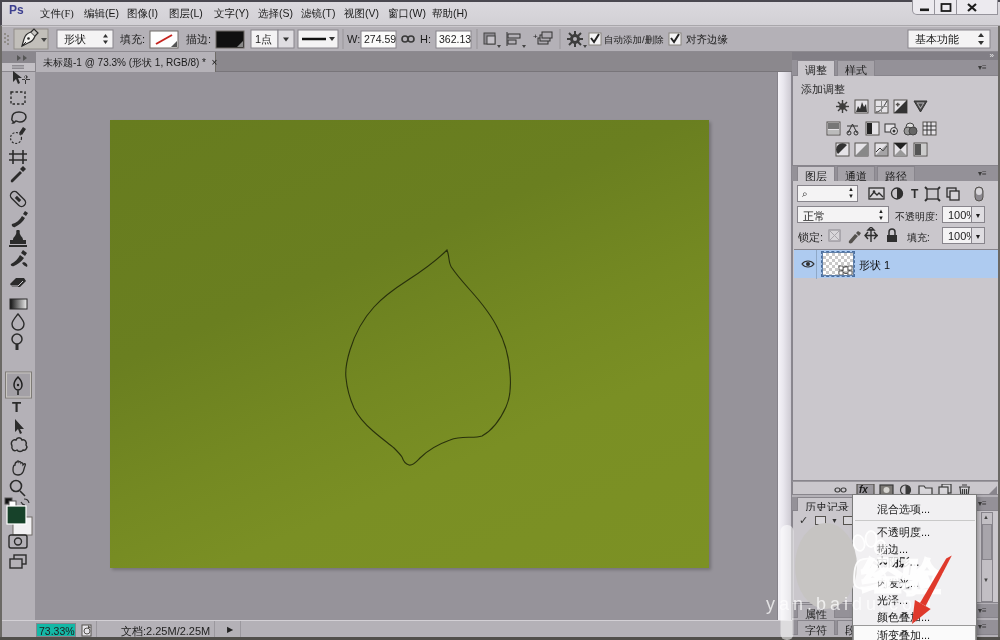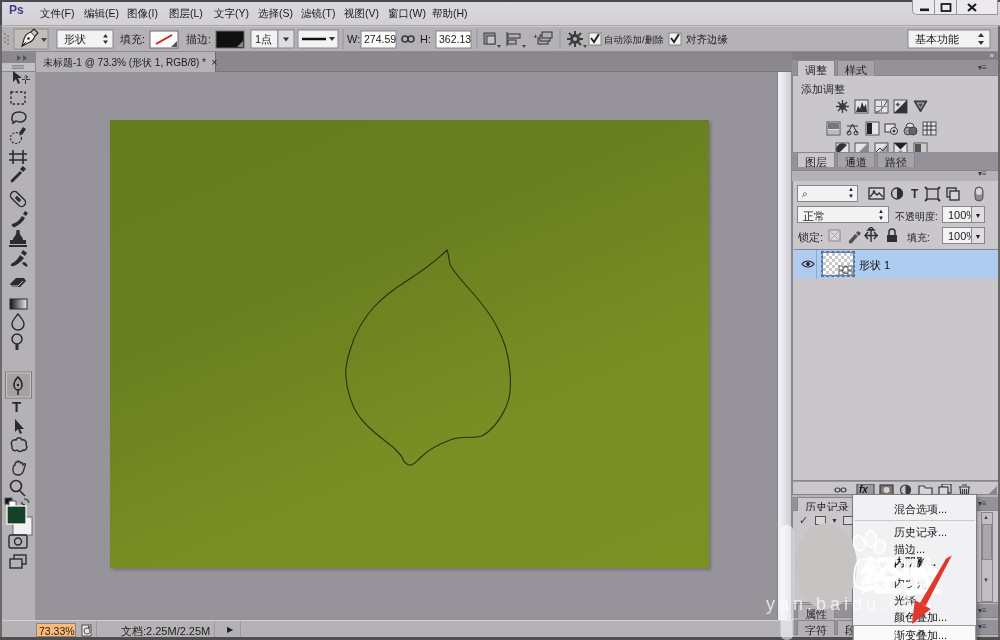--- a/index.html
+++ b/index.html
@@ -20,31 +20,31 @@
 #vscroll { left:741px; top:0px; width:15px; height:548px; background:linear-gradient(90deg,#f5f3f8 0%,#e9e7ee 40%,#cdcad2 100%); border-left:1px solid #85828a; border-right:1px solid #8a878f; }
 #dock { left:792px; top:52px; width:208px; height:588px; background:#b4b1b7; }
 .drow { left:0; width:208px; }
 .ptab { height:17px; font-size:11px; color:#222; padding:2px 7px 0 7px; background:#a5a2a8; border:1px solid #88858c; border-bottom:none; float:left; margin-right:2px; }
 .ptab.active { background:#cac7cc; }
 .pbody { left:0; width:208px; background:#cac7cc; border:1px solid #88858c; border-top:none; }
 .pmenu { width:16px; height:9px; color:#3a3a3a; font-size:8px; line-height:9px; }
 #statusbar { left:0; top:620px; width:792px; height:17px; background:#b4b1b7; border-top:1px solid #d3d0d5; font-size:11px; color:#222; }
 #bottomedge { left:0; top:637px; width:1000px; height:3px; background:#514f4b; }
 #fxmenu { left:852px; top:494px; width:125px; height:146px; background:#f1f0f2; border:1px solid #7a7a7a; box-shadow:2px 2px 4px rgba(0,0,0,0.25); }
-.mi { left:24px; font-size:11px; color:#1a1a1a; white-space:nowrap;margin-left:17px; }
+.mi { left:24px; font-size:11px; color:#1a1a1a; white-space:nowrap; }
 .lrow { left:1px; width:206px; height:29px; }
 .leye { left:7px; top:8px; }
 .lthumb { left:28px; top:2px; width:32px; height:24px; border:1px solid #777; }
 .ltext { left:65px; top:8px; font-size:11px; color:#111; }
 </style>
 </head>
 <body>
 <div class="abs" id="titlebar"></div>
 <div class="abs" id="pslogo">Ps</div>
-<div class="abs menuitem" style="left:40px;">文件(F)</div>
+<div class="abs menuitem" style="left:40px;font-family:Liberation Serif, serif;">文件(F)</div>
 <div class="abs menuitem" style="left:84px;">编辑(E)</div>
 <div class="abs menuitem" style="left:127px;">图像(I)</div>
 <div class="abs menuitem" style="left:169px;">图层(L)</div>
 <div class="abs menuitem" style="left:214px;">文字(Y)</div>
 <div class="abs menuitem" style="left:258px;">选择(S)</div>
 <div class="abs menuitem" style="left:301px;">滤镜(T)</div>
 <div class="abs menuitem" style="left:344px;">视图(V)</div>
 <div class="abs menuitem" style="left:388px;">窗口(W)</div>
 <div class="abs menuitem" style="left:432px;">帮助(H)</div>
 <div class="abs" style="left:912px;top:0;width:86px;height:15px;background:#eceaef;border:1px solid #96949c;border-top:none;border-radius:0 0 0 5px;"></div>
@@ -351,21 +351,21 @@
             <path d="M 0,13 L 13,13 L 6.5,6.5 Z" fill="#999" stroke="none"></path>
           </g>
         <g transform="translate(121,45)">
             <rect width="13" height="13"></rect>
             <rect x="1" y="1" width="6" height="11" fill="#555" stroke="none"></rect>
             <rect x="7" y="1" width="5" height="11" fill="#ccc" stroke="none"></rect>
           </g>
       </g>
     </svg>
   </div>
-  <div class="abs drow" style="top:100px;height:19px;background:#949198;border-bottom:1px solid #88858c;">
+  <div class="abs drow" style="top:114px;height:19px;background:#949198;border-bottom:1px solid #88858c;">
     <div class="ptab active" style="height:15px;margin-left:5px;">图层</div>
     <div class="ptab" style="height:15px;">通道</div>
     <div class="ptab" style="height:15px;">路径</div>
   </div>
   <div class="abs pmenu" style="left:186px;top:117px;">▾≡</div>
   <div class="abs pbody" style="top:129px;height:300px;">
     <div class="abs combo" style="left:4px;top:4px;width:61px;height:17px;">
       <span style="position:absolute;left:4px;top:2px;font-size:10px;">⌕</span>
       <span style="position:absolute;left:16px;top:18px;text-decoration:underline;">类型</span>
       <span style="position:absolute;right:3px;top:0px;font-size:6px;line-height:7px;">▲</span>
@@ -480,40 +480,40 @@
   </div>
   <div class="abs pmenu" style="left:186px;top:554px;">▾≡</div>
   <div class="abs drow" style="top:568px;height:15px;background:#949198;border-bottom:1px solid #88858c;">
     <div class="ptab" style="height:15px;margin-left:5px;background:#b2afb5;">字符</div>
     <div class="ptab" style="height:15px;background:#b2afb5;">段落</div>
   </div>
   <div class="abs pmenu" style="left:186px;top:570px;">▾≡</div>
 </div>
 
 <div class="abs" id="statusbar">
-  <div class="abs" style="left:36px;top:2px;width:40px;height:14px;background:#fdba74;border:1px solid #88858c;font-size:10.5px;padding:1px 0 0 2px;">73.33%</div>
+  <div class="abs" style="left:36px;top:2px;width:40px;height:14px;background:#14b8a6;border:1px solid #88858c;font-size:10.5px;padding:1px 0 0 2px;">73.33%</div>
   <svg class="abs" style="left:80px;top:2px;" width="14" height="14" viewBox="0 0 14 14">
       <rect x="2" y="2" width="9" height="11" fill="#e5e3e7" stroke="#55524e"></rect>
       <path d="M 8,2 l 3,3 -3,0 Z" fill="#55524e"></path>
       <circle cx="7" cy="8" r="3" fill="none" stroke="#55524e"></circle>
     </svg>
   <div class="abs" style="left:121px;top:3px;">文档:2.25M/2.25M</div>
   <div class="abs" style="left:227px;top:4px;font-size:8px;">▶</div>
   <div class="abs" style="left:96px;top:0;width:1px;height:17px;background:#9b989e;"></div>
   <div class="abs" style="left:214px;top:0;width:1px;height:17px;background:#9b989e;"></div>
   <div class="abs" style="left:240px;top:0;width:1px;height:17px;background:#9b989e;"></div>
 </div>
 <div class="abs" id="bottomedge"></div>
 <div class="abs" style="left:0;top:26px;width:2px;height:611px;background:#6b6965;"></div>
 <div class="abs" style="left:998px;top:26px;width:2px;height:611px;background:#6b6965;"></div>
 
 <div class="abs" id="fxmenu">
   <div class="abs mi" style="top:7px;">混合选项...</div>
   <div class="abs" style="left:2px;top:25px;width:120px;height:1px;background:#c9c9c9;"></div>
-  <div class="abs mi" style="top:30px;">历史记录...</div>
+  <div class="abs mi" style="top:30px;">不透明度...</div>
   <div class="abs mi" style="top:47px;">描边...</div>
   <div class="abs mi" style="top:60px;font-weight:bold;">内阴影...</div>
   <div class="abs mi" style="top:81px;">内发光...</div>
   <div class="abs mi" style="top:98px;">光泽...</div>
   <div class="abs mi" style="top:115px;">颜色叠加...</div>
   <div class="abs" style="left:0px;top:130px;width:123px;height:16px;background:#fafafa;border:1px solid #9a9a9a;border-bottom:none;"></div>
   <div class="abs mi" style="top:133px;">渐变叠加...</div>
 </div>
 
 <svg class="abs" style="left:740px;top:490px;z-index:50;" width="260" height="150" viewBox="0 0 260 150">

